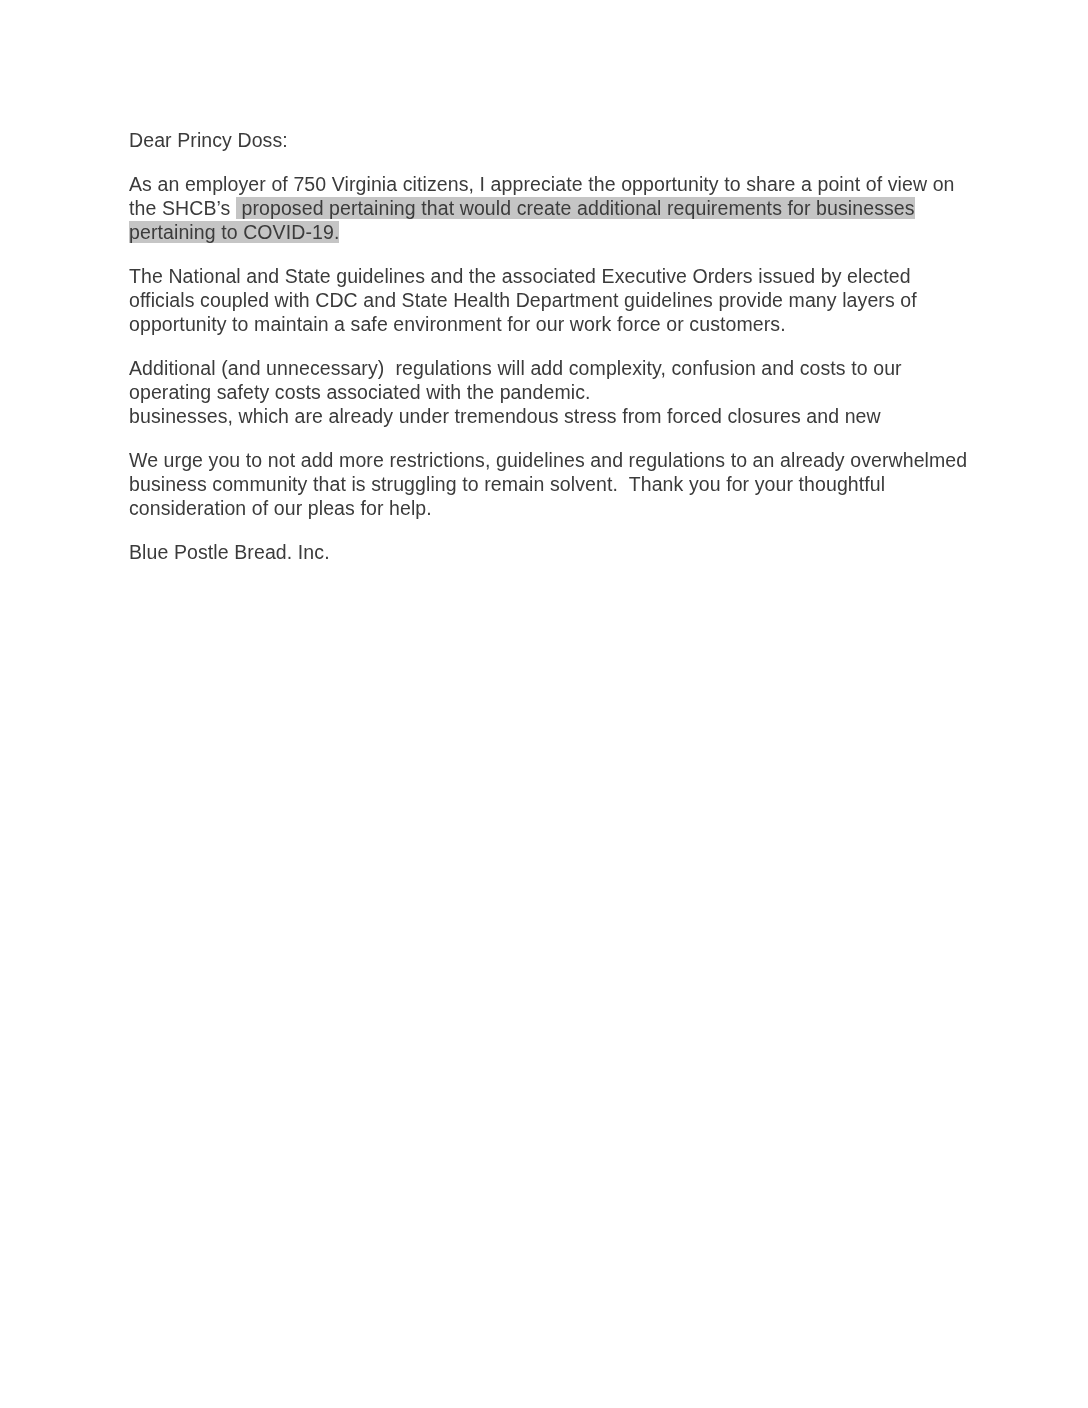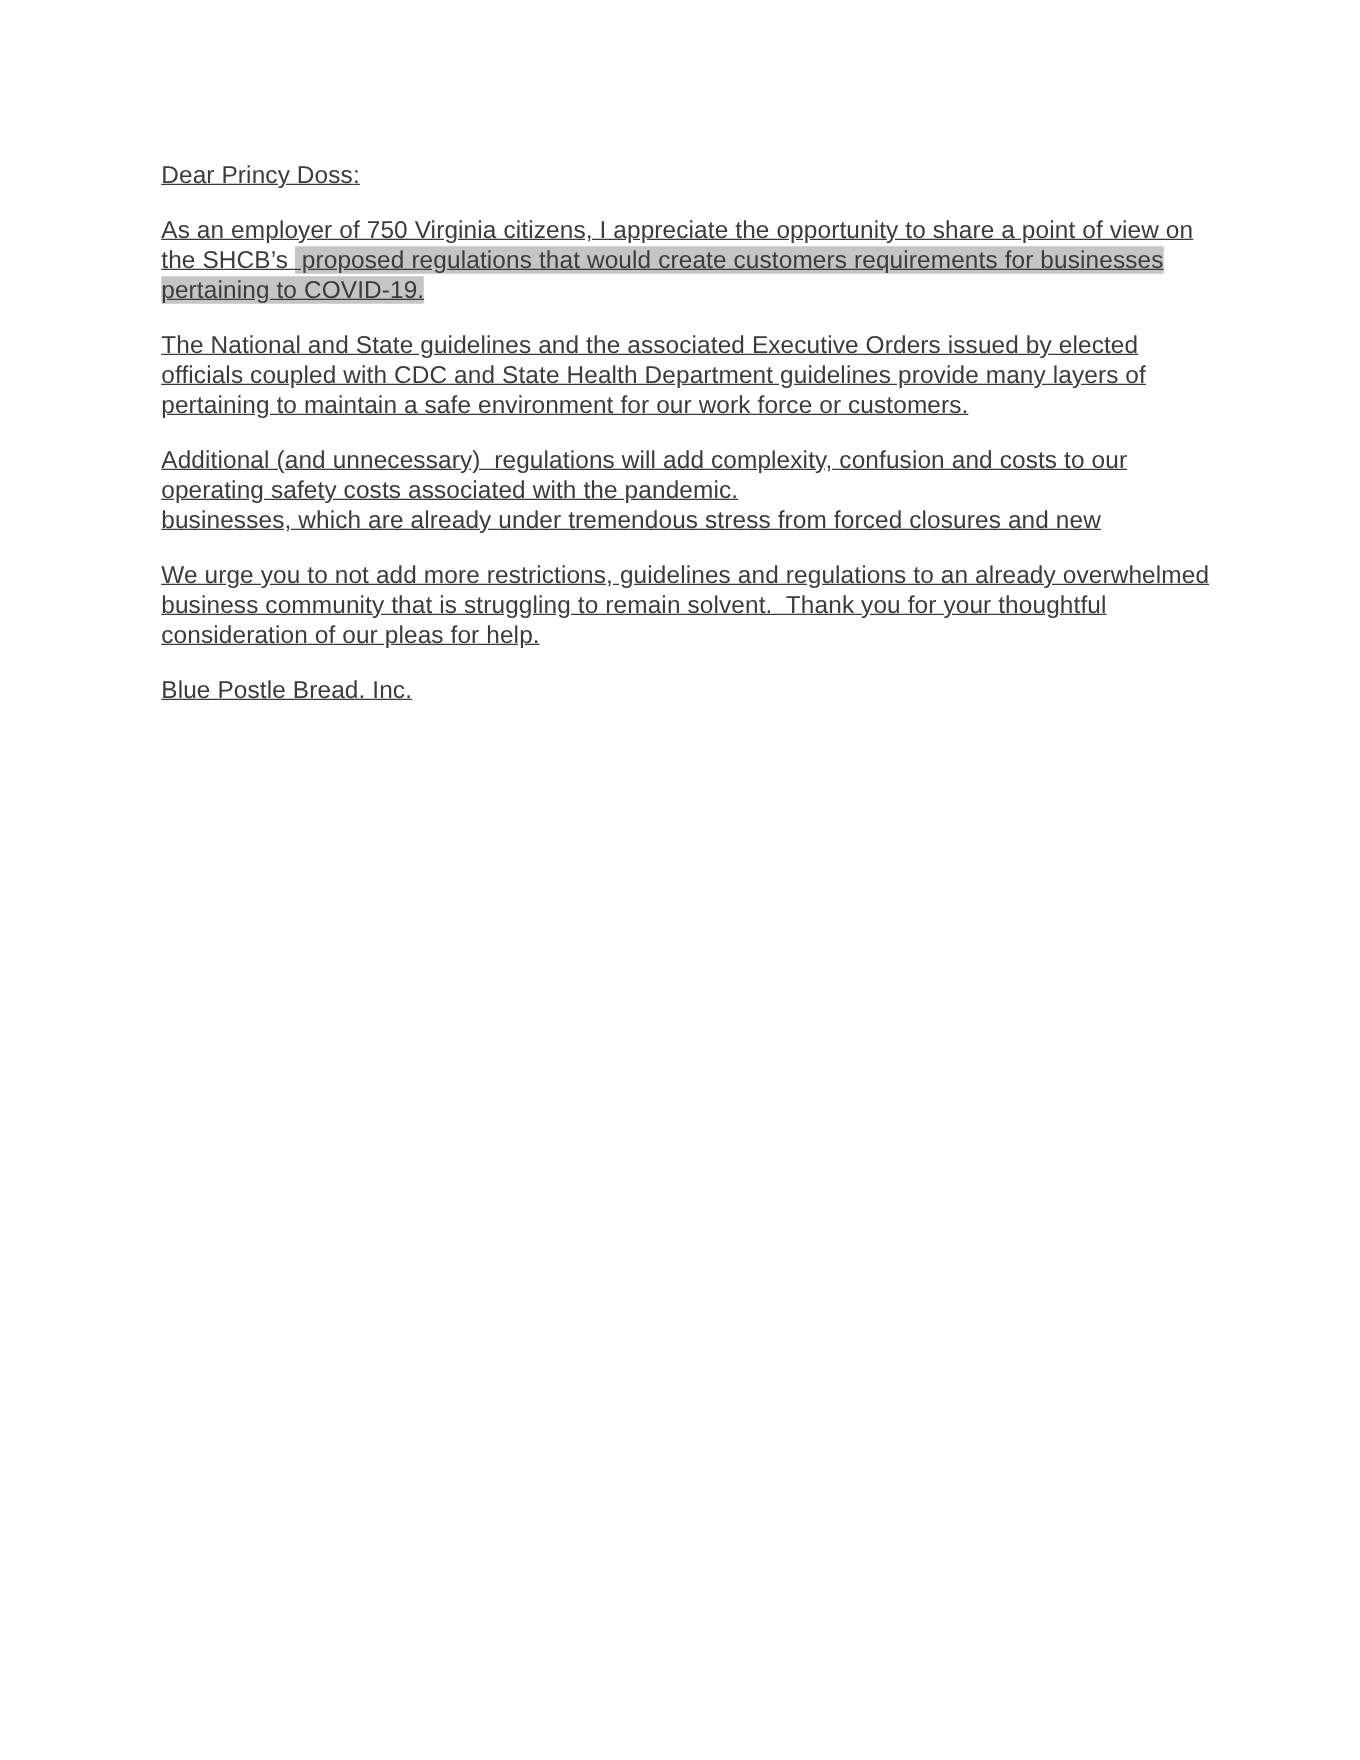--- a/index.html
+++ b/index.html
@@ -22,45 +22,44 @@
     font-size: 19.5px;
     line-height: 24px;
     letter-spacing: 0.1px;
   }
   .para {
     margin: 0 0 20px 0;
   }
   .line {
     white-space: pre;
     display: block;
-    text-decoration: underline;
   }
   .hl {
     background-color: var(--hl, #c5c5c5);
   }
 </style>
 </head>
 <body>
 
 <div class="letter">
 
   <div class="para">
     <span class="line">Dear Princy Doss:</span>
   </div>
 
   <div class="para">
     <span class="line">As an employer of 750 Virginia citizens, I appreciate the opportunity to share a point of view on</span>
-    <span class="line"><span>the SHCB’s </span><span class="hl"> proposed regulations that would create customers requirements for businesses</span></span>
+    <span class="line"><span>the SHCB’s </span><span class="hl"> proposed pertaining that would create additional requirements for businesses</span></span>
     <span class="line"><span class="hl">pertaining to COVID-19.</span></span>
   </div>
 
   <div class="para">
     <span class="line">The National and State guidelines and the associated Executive Orders issued by elected</span>
     <span class="line">officials coupled with CDC and State Health Department guidelines provide many layers of</span>
-    <span class="line">pertaining to maintain a safe environment for our work force or customers.</span>
+    <span class="line">opportunity to maintain a safe environment for our work force or customers.</span>
   </div>
 
   <div class="para">
     <span class="line">Additional (and unnecessary)  regulations will add complexity, confusion and costs to our</span>
     <span class="line">operating safety costs associated with the pandemic.</span>
     <span class="line">businesses, which are already under tremendous stress from forced closures and new</span>
   </div>
 
   <div class="para">
     <span class="line">We urge you to not add more restrictions, guidelines and regulations to an already overwhelmed</span>

